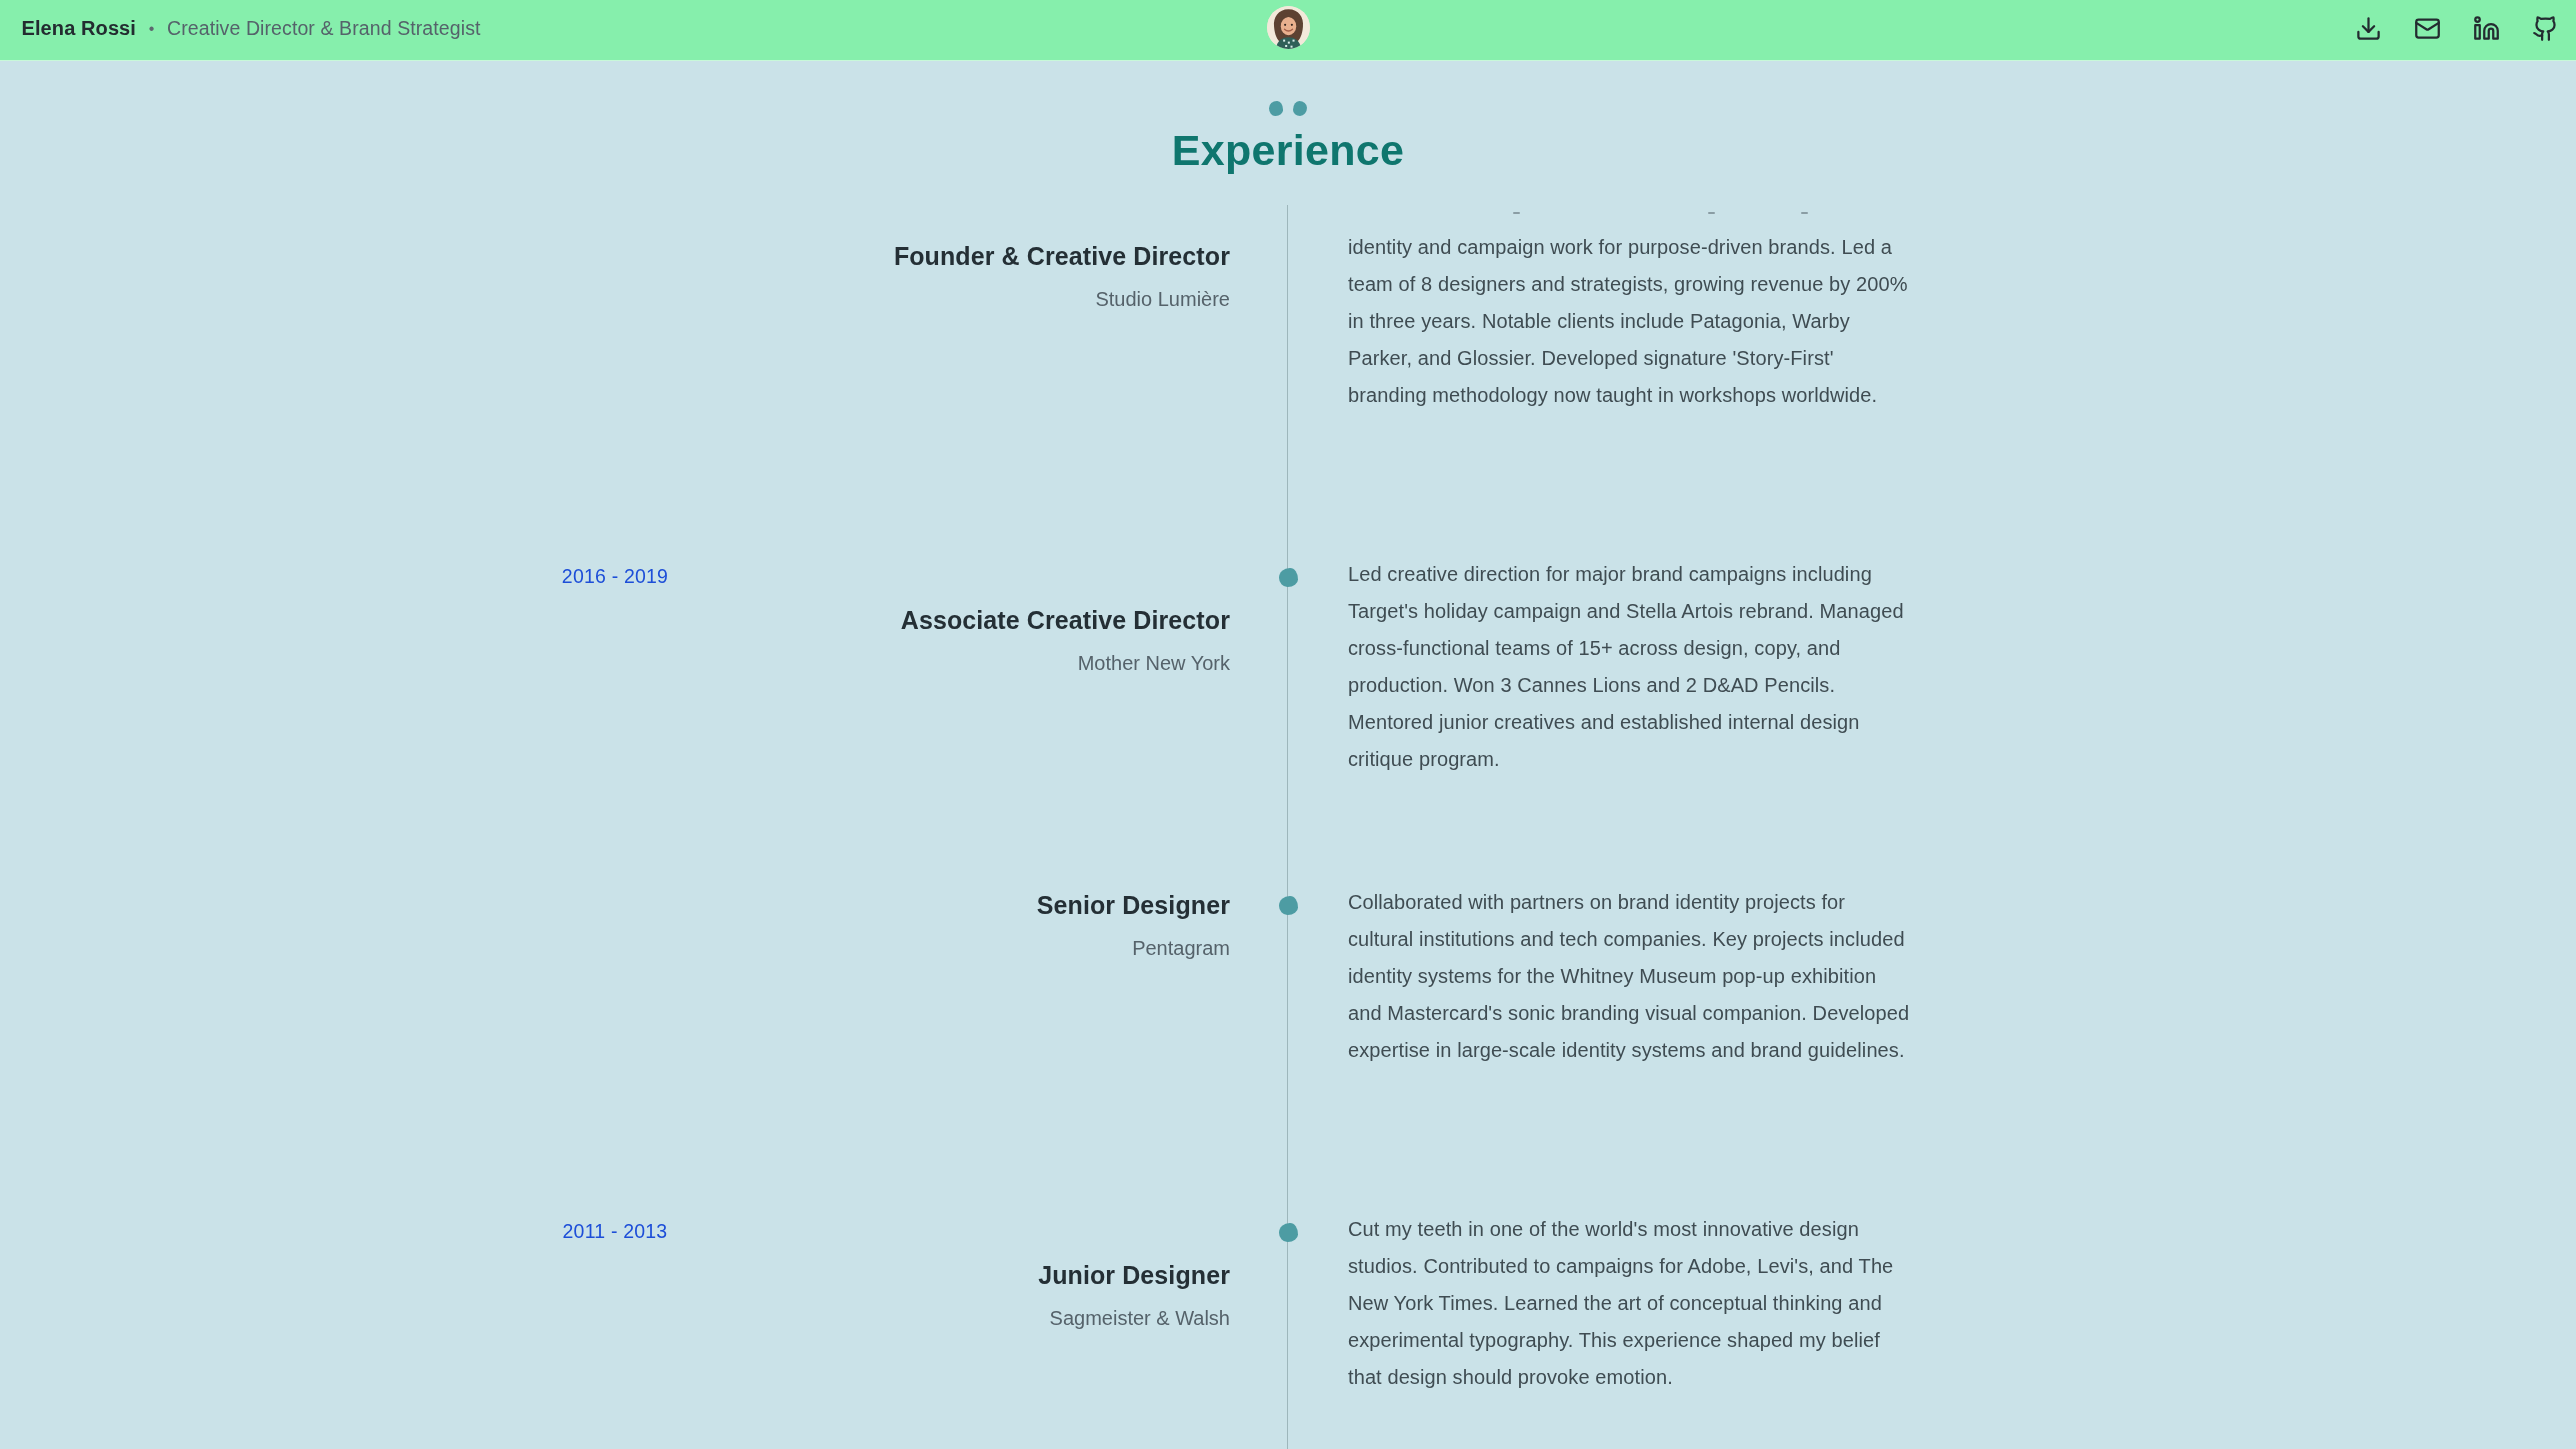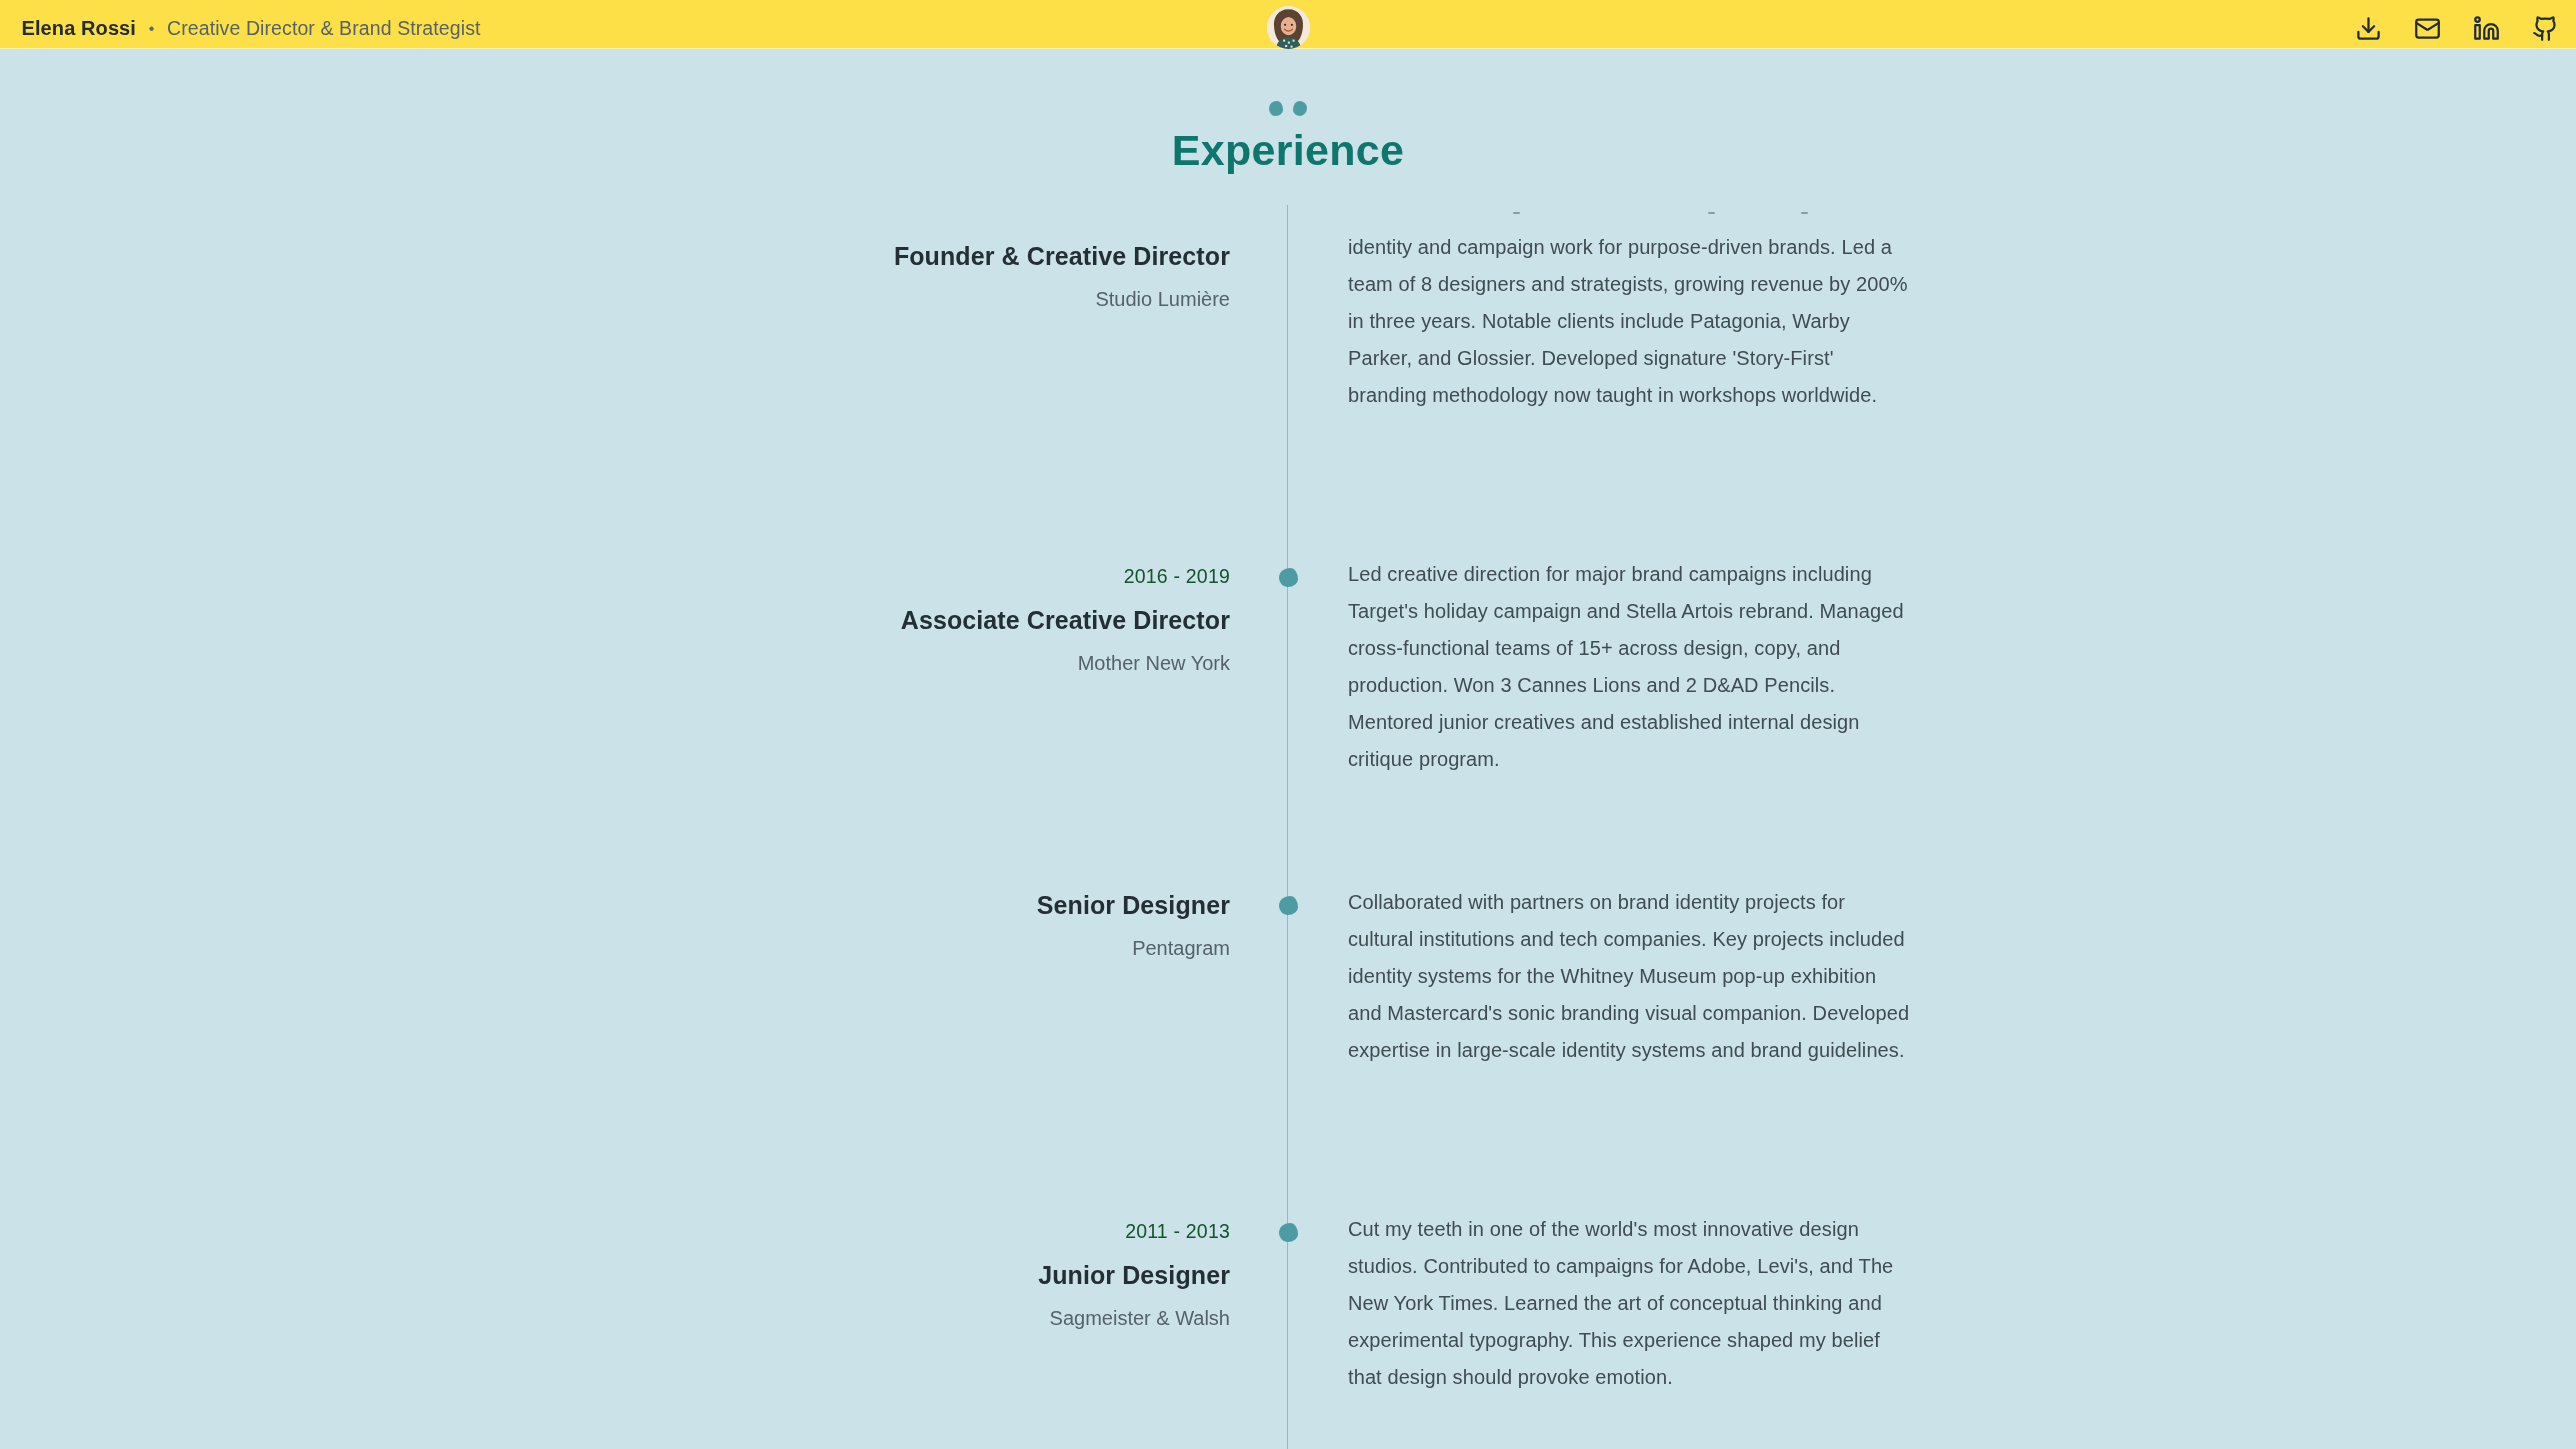--- a/index.html
+++ b/index.html
@@ -6,22 +6,22 @@
   html,body { width:2576px; height:1449px; overflow:hidden; }
   body {
     position:relative;
     background:#cae2e8;
     font-family:"Liberation Sans","DejaVu Sans",sans-serif;
     color:#232c30;
   }
 
   
   .topbar {
-    position:absolute; top:0; left:0; width:100%; height:49px;
-    background:#fde047;
+    position:absolute; top:0; left:0; width:100%; height:61px;
+    background:#86efac;
     border-bottom:1.3px solid rgba(255,255,255,0.55);
     z-index:20;
   }
   .identity {
     position:absolute; left:21.5px; top:0; height:57px;
     display:flex; align-items:center; gap:12.7px;
   }
   .person-name { font-size:20px; font-weight:600; color:#232c30; letter-spacing:0.1px; }
   .sep { font-size:16px; color:#5c686e; }
   .person-role { font-size:19.5px; font-weight:400; color:#55626a; letter-spacing:0.1px; }
@@ -68,21 +68,21 @@
   }
   .entry { position:absolute; left:0; width:2576px; }
   .entry .dot {
     position:absolute; left:1279px; top:12.7px;
     width:19px; height:19px; background:#4d9ca3;
     border-radius:58% 42% 55% 45% / 52% 60% 40% 50%;
   }
   .entry .left {
     position:absolute; left:0; top:0; width:1230px; text-align:right;
   }
-  .entry .dates   { height:43px; line-height:43px; font-size:19.5px; color:#14532d; letter-spacing:0.2px; }
+  .entry .dates   { height:43px; line-height:43px; font-size:19.5px; color:#1d4ed8; letter-spacing:0.2px;text-align:center; }
   .entry .title   { line-height:44px; font-size:25px; font-weight:700; color:#242f35; letter-spacing:0.1px; }
   .entry .company { line-height:43px; font-size:20px; color:#55626a;padding-left:33px; }
   .entry .right {
     position:absolute; left:1348px; top:1.3px; width:564px;
   }
   .entry .desc {
     font-size:20px; line-height:37px; color:#3f4c52; letter-spacing:0.1px;
     position:relative;
   }
   .entry.first .desc { padding-top:37px; }

